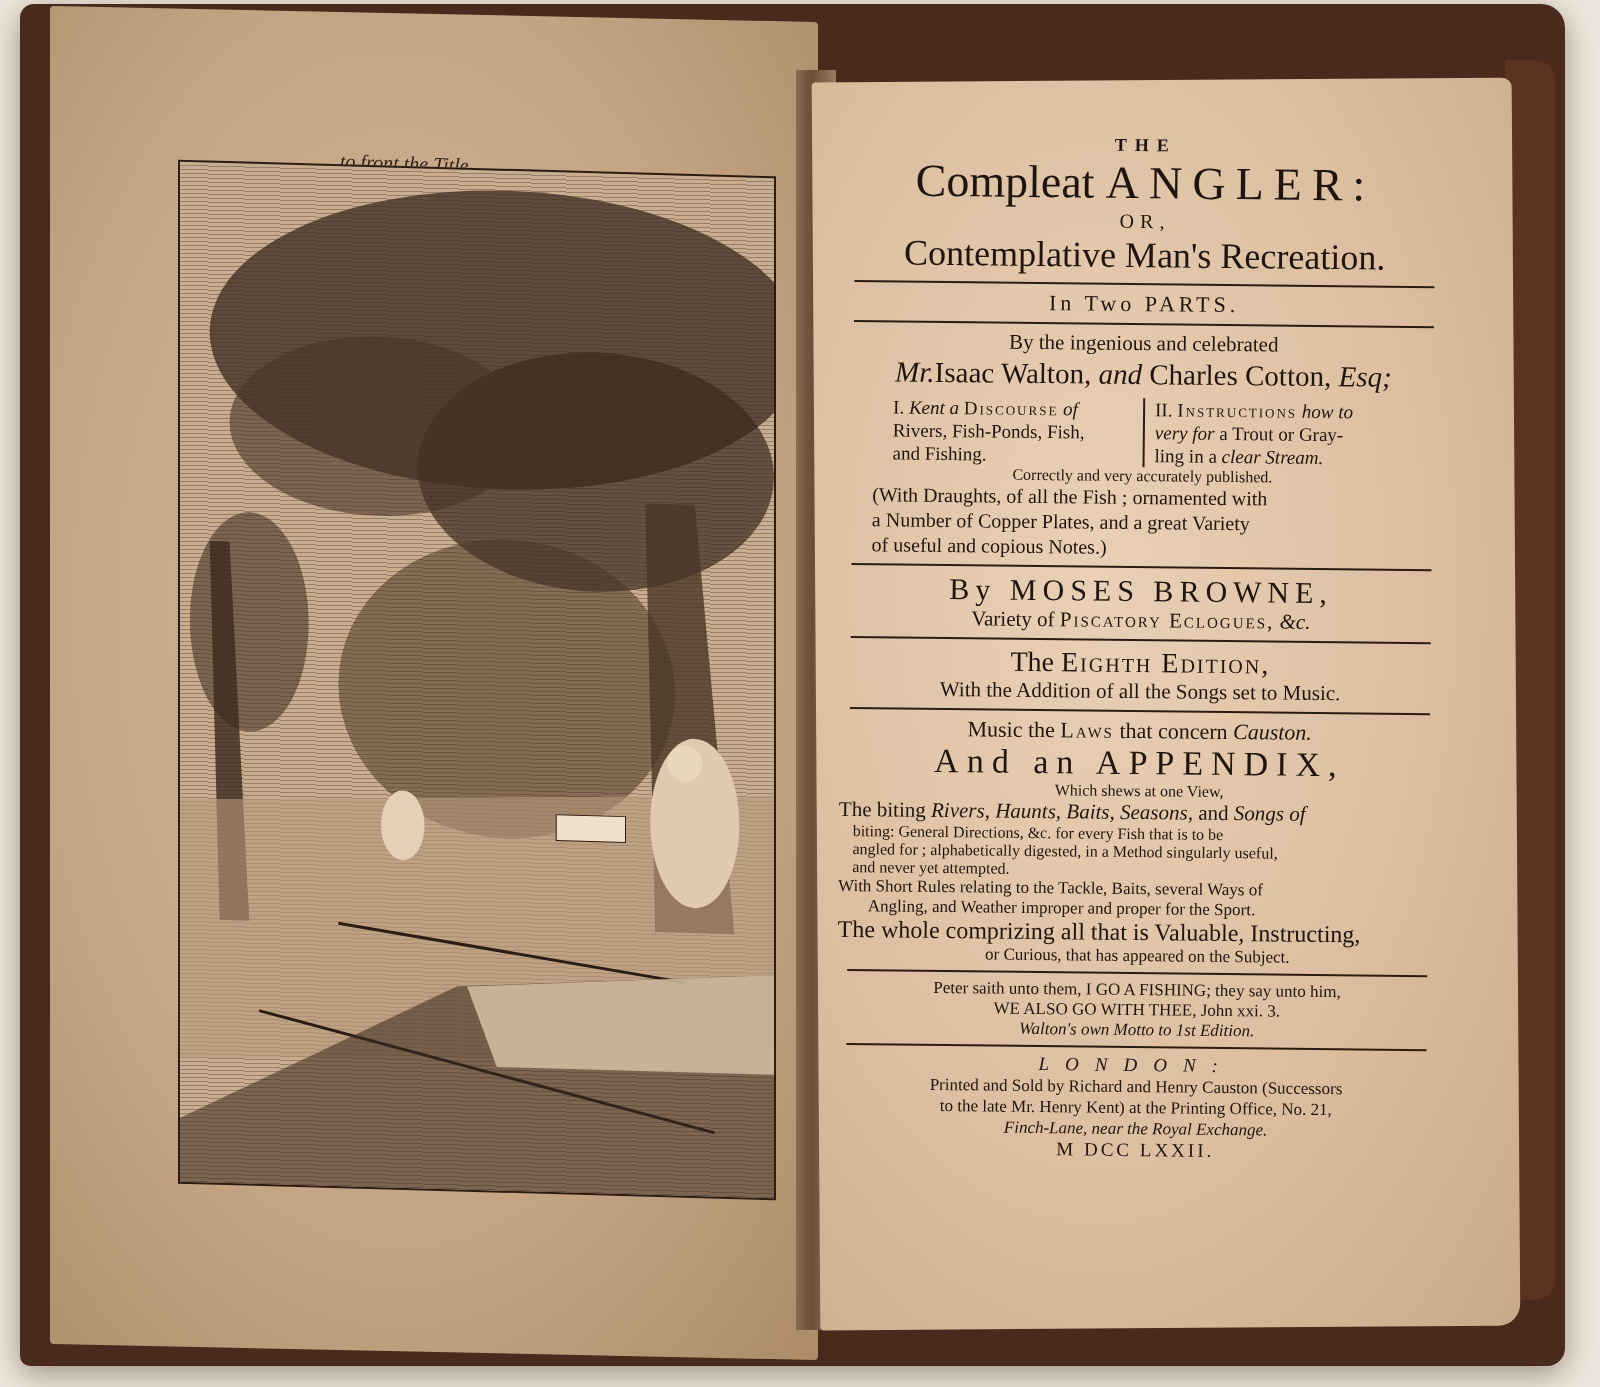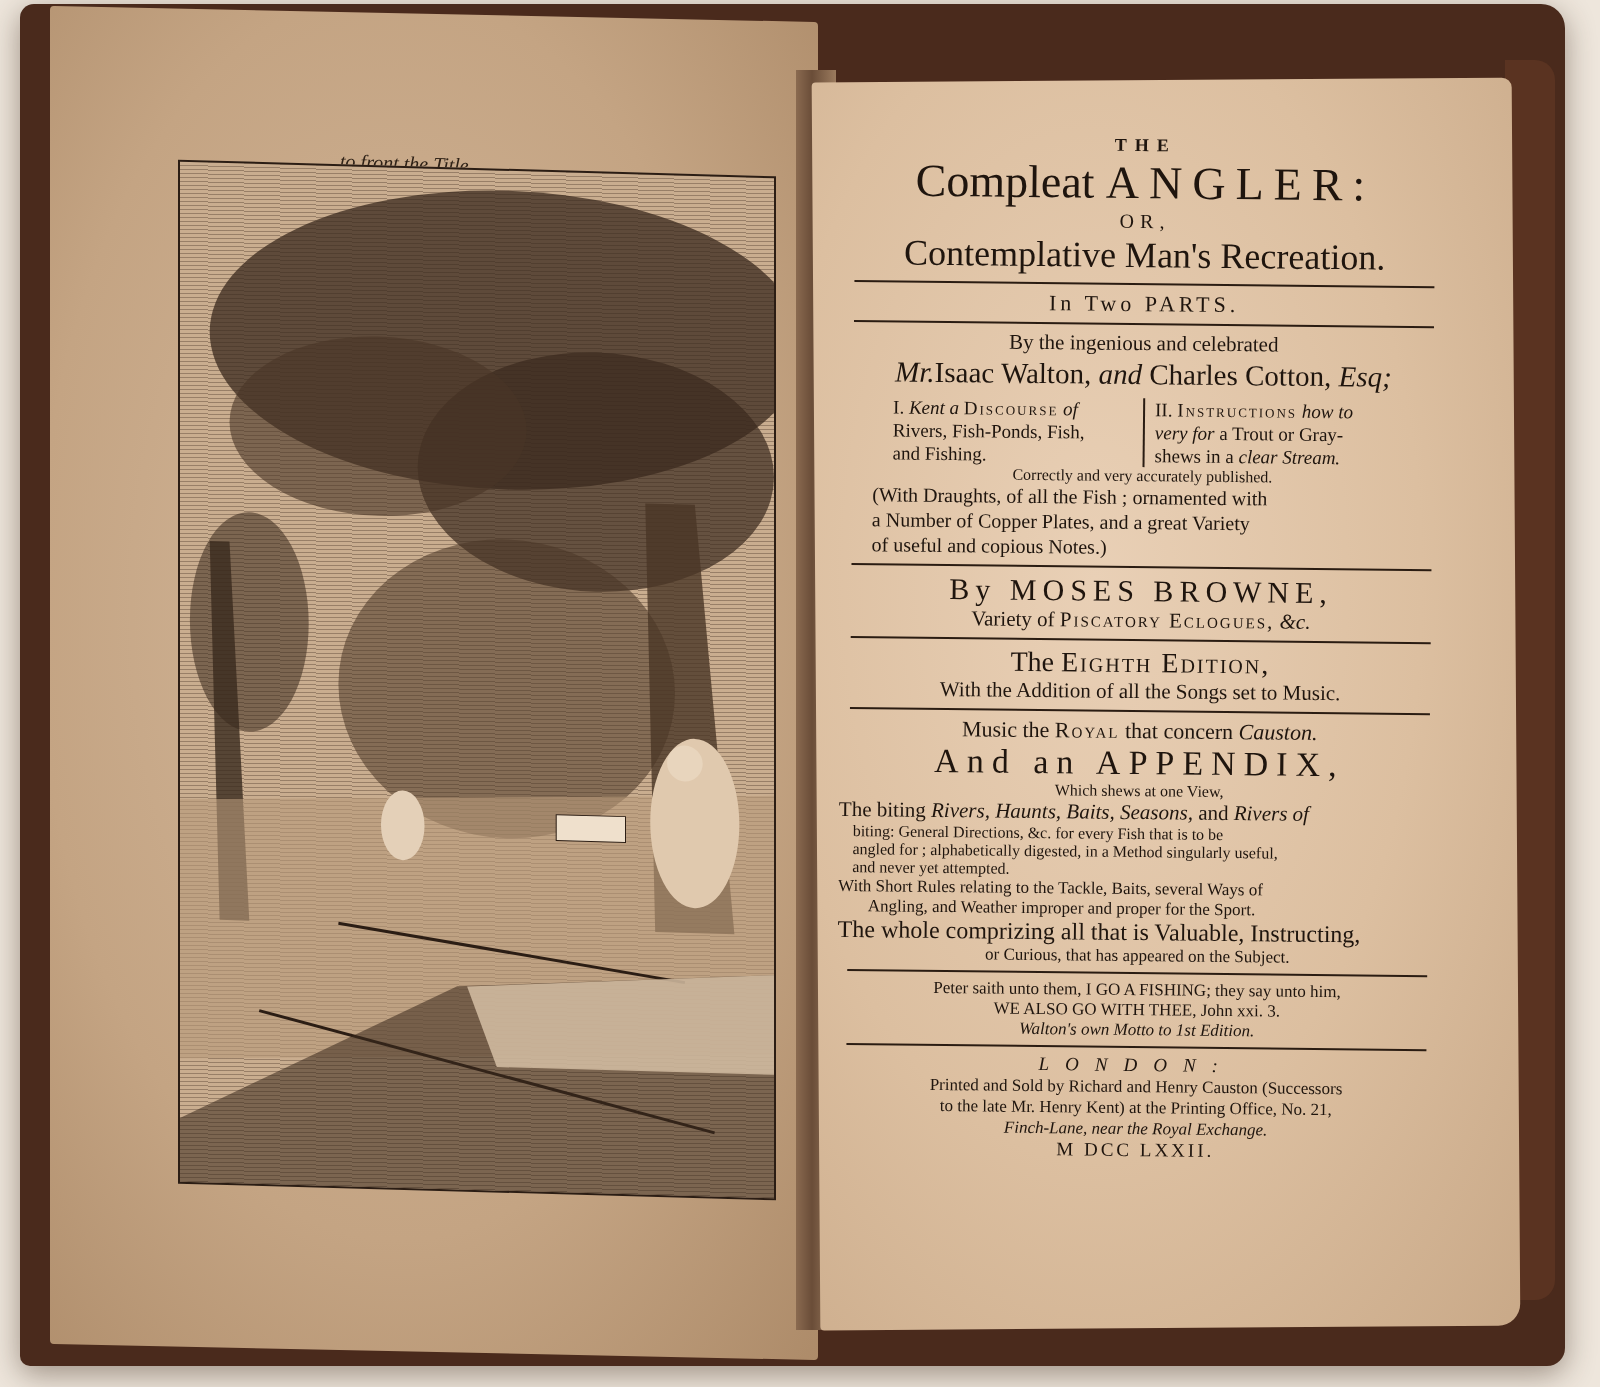--- a/index.html
+++ b/index.html
@@ -167,21 +167,21 @@
 
     <div class="cols">
       <div class="col">
         <span class="line"><span>I.</span> <span class="it">Kent a</span> <span class="sc">Discourse</span> <span class="it">of</span></span>
         <span class="line">Rivers, Fish-Ponds, Fish,</span>
         <span class="line">and Fishing.</span>
       </div>
       <div class="col right">
         <span class="line"><span>II.</span> <span class="sc">Instructions</span> <span class="it">how to</span></span>
         <span class="line"><span class="it">very for</span> <span>a Trout or Gray-</span></span>
-        <span class="line"><span>shews in a</span> <span class="it">clear Stream.</span></span>
+        <span class="line"><span>ling in a</span> <span class="it">clear Stream.</span></span>
       </div>
     </div>
 
     <span class="line small">Correctly and very accurately published.</span>
     <div class="draughts">
       <span class="line">(With Draughts, of all the Fish ; ornamented with</span>
       <span class="line">a Number of Copper Plates, and a great Variety</span>
       <span class="line">of useful and copious Notes.)</span>
     </div>
     <div class="rule"></div>
@@ -196,34 +196,34 @@
     </span>
     <div class="rule"></div>
     <span class="line edition">
       <span>The</span>
       <span class="sc">Eighth Edition,</span>
     </span>
     <span class="line songs">With the Addition of all the Songs set to Music.</span>
     <div class="rule"></div>
     <span class="line laws">
       <span>Music the</span>
-      <span class="sc">Royal</span>
+      <span class="sc">Laws</span>
       <span>that concern</span>
       <span class="it">Causton.</span>
     </span>
     <span class="line appendix">
       <span>And an</span>
       <span>APPENDIX,</span>
     </span>
     <span class="line view">Which shews at one View,</span>
     <span class="line proper">
       <span>The biting</span>
       <span class="it">Rivers, Haunts, Baits, Seasons,</span>
       <span>and</span>
-      <span class="it">Rivers of</span>
+      <span class="it">Songs of</span>
     </span>
     <div class="body-sm">
       <span class="line">biting: General Directions, &amp;c. for every Fish that is to be</span>
       <span class="line">angled for ; alphabetically digested, in a Method singularly useful,</span>
       <span class="line">and never yet attempted.</span>
     </div>
     <div class="rules-sm">
       <span class="line">With Short Rules relating to the Tackle, Baits, several Ways of</span>
       <span class="line" style="padding-left:30px">Angling, and Weather improper and proper for the Sport.</span>
     </div>

